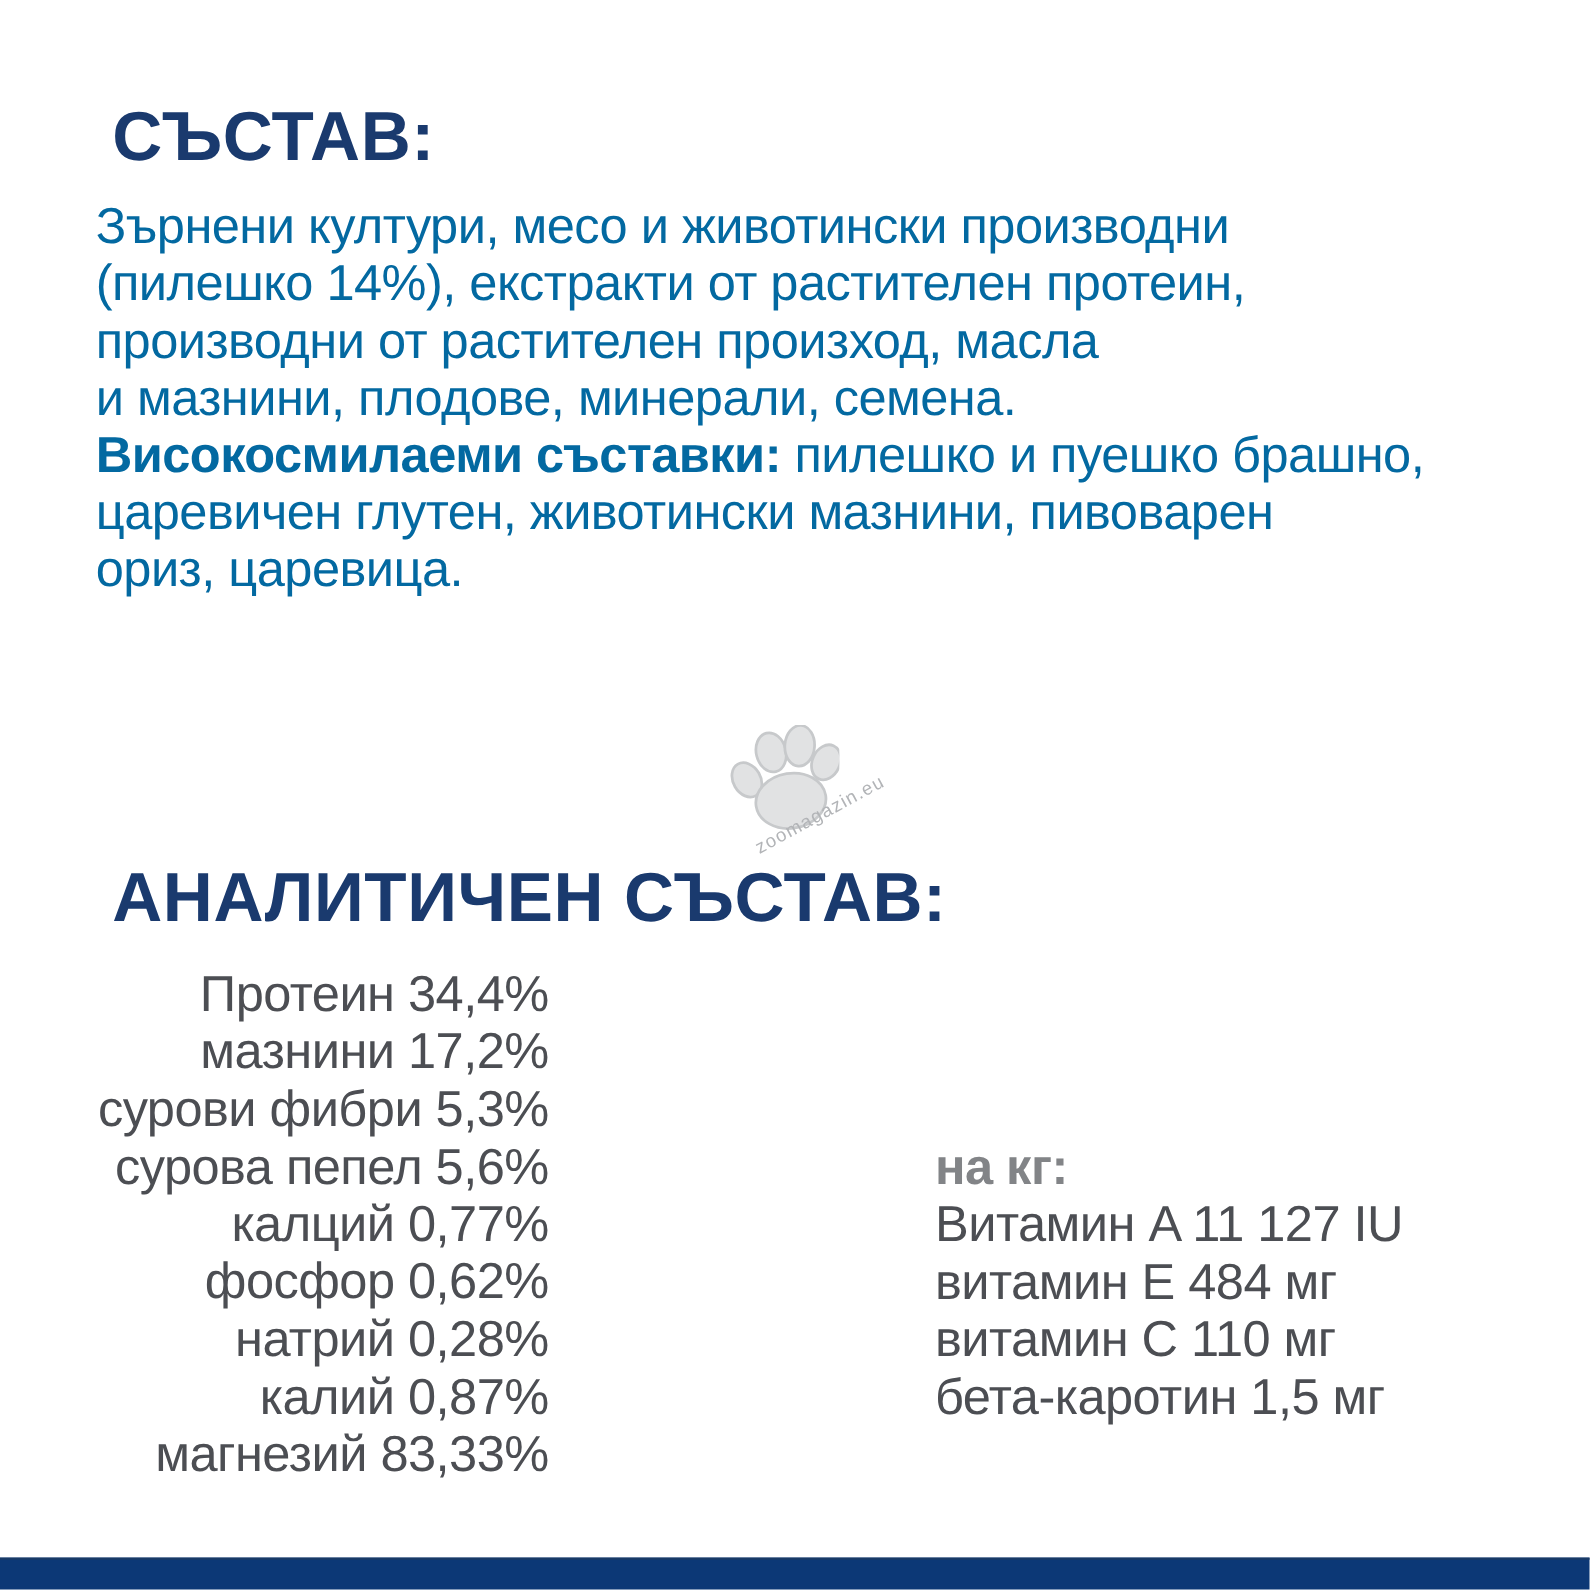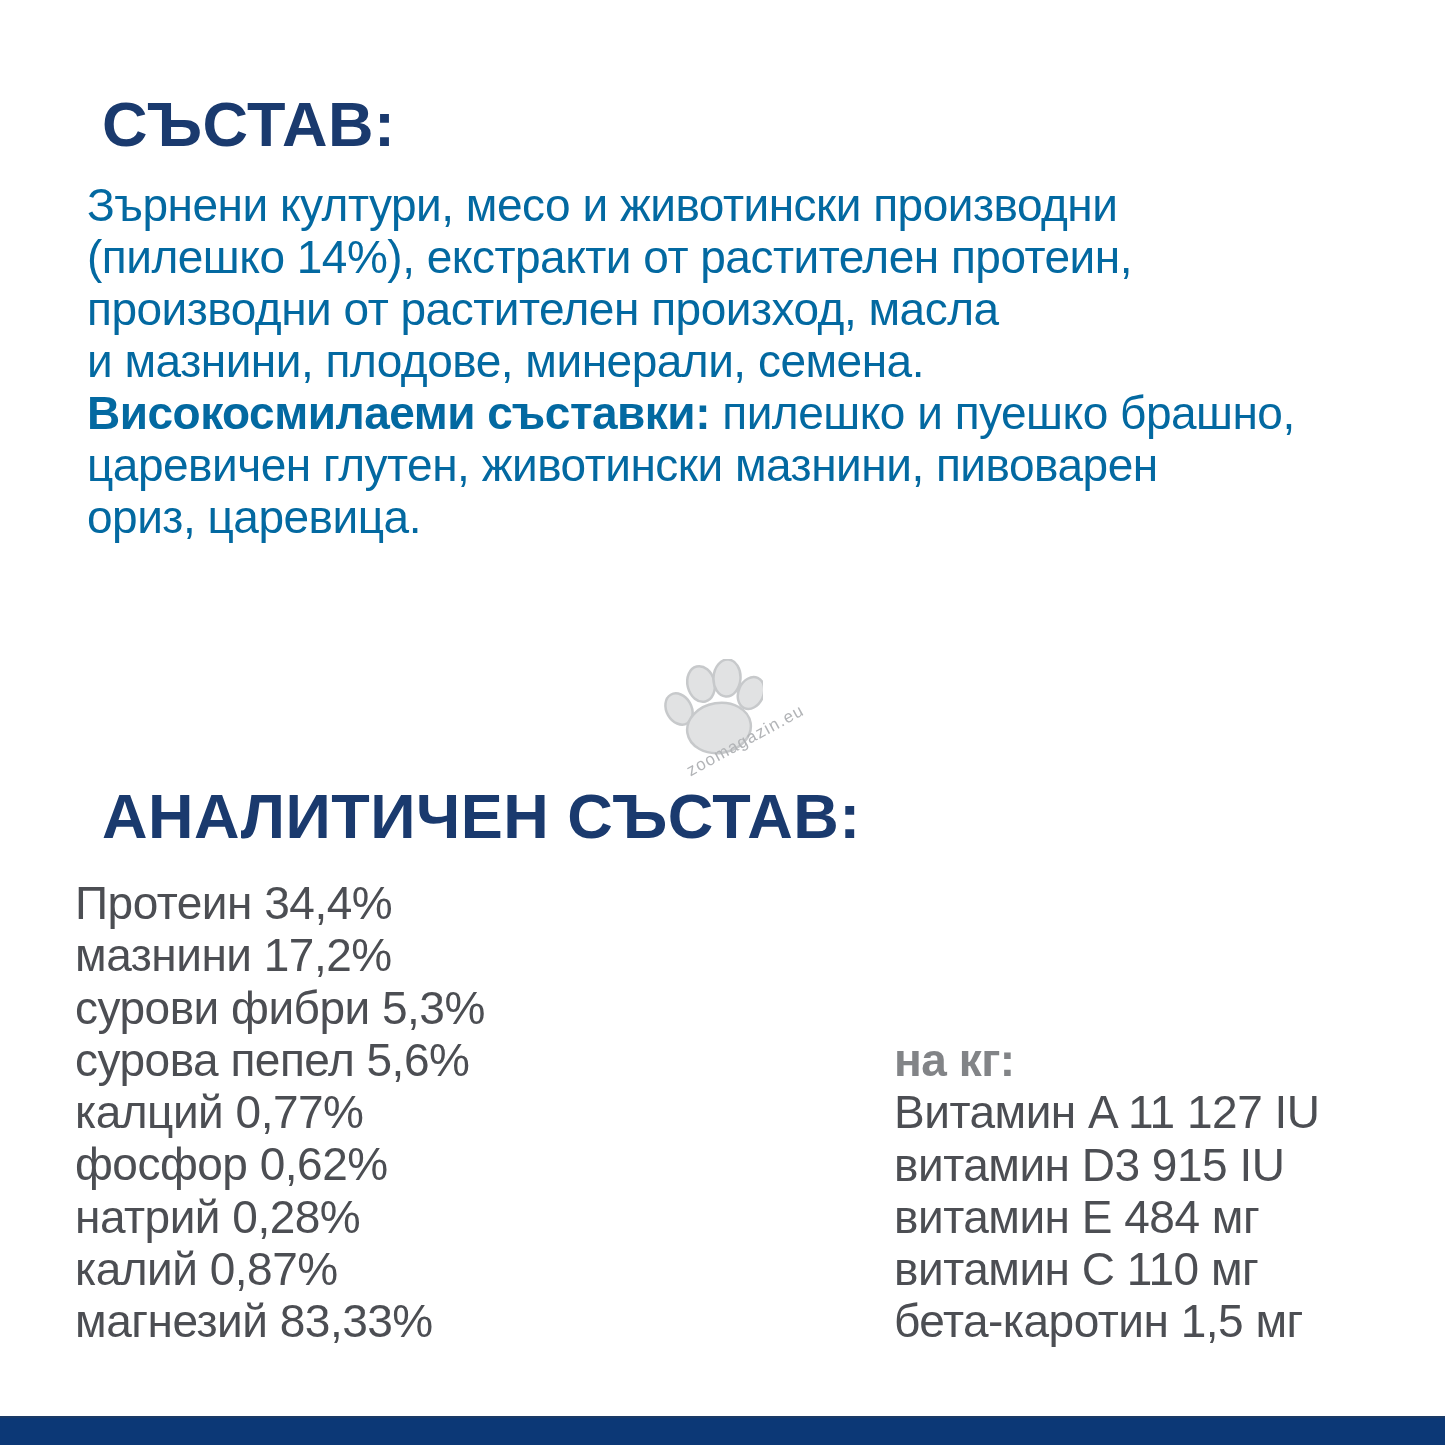--- a/index.html
+++ b/index.html
@@ -38,22 +38,22 @@
   }
   .composition-text .bold { font-weight: bold; }
   .list-col {
     position: absolute;
     font-size: 46px;
     line-height: 52.3px;
     letter-spacing: -0.5px;
     color: #4c4e53;
     white-space: nowrap;
   }
-  #nutrient-list { left: 75px; top: 877px; }
-  #per-kg-block  { left: 850px; top: 1034px; margin-left: 44px; }
+  #nutrient-list { left: 89px; top: 877px; text-align: right; }
+  #per-kg-block  { left: 850px; top: 1034px; }
   .per-kg-label  { font-weight: bold; color: #828487; }
   .watermark {
     position: absolute;
     left: 640px; top: 650px;
     width: 220px; height: 160px;
     pointer-events: none;
   }
   .paw {
     position: absolute;
     left: 23px; top: 9px;
@@ -121,21 +121,20 @@
       <div class="row">натрий 0,28%</div>
       <div class="row">калий 0,87%</div>
       <div class="row">магнезий 83,33%</div>
     </div>
 
   <div class="list-col" id="per-kg-block">
     <div class="per-kg-label">на кг:</div>
     <div>
 
     <div class="row">Витамин A 11 127 IU</div>
-        <div class="row">витамин D3 915 IU</div>
         <div class="row">витамин E 484 мг</div>
         <div class="row">витамин C 110 мг</div>
         <div class="row">бета-каротин 1,5 мг</div>
       </div>
   </div>
 
   <div class="footer-bar"></div>
 
 </div>
 

